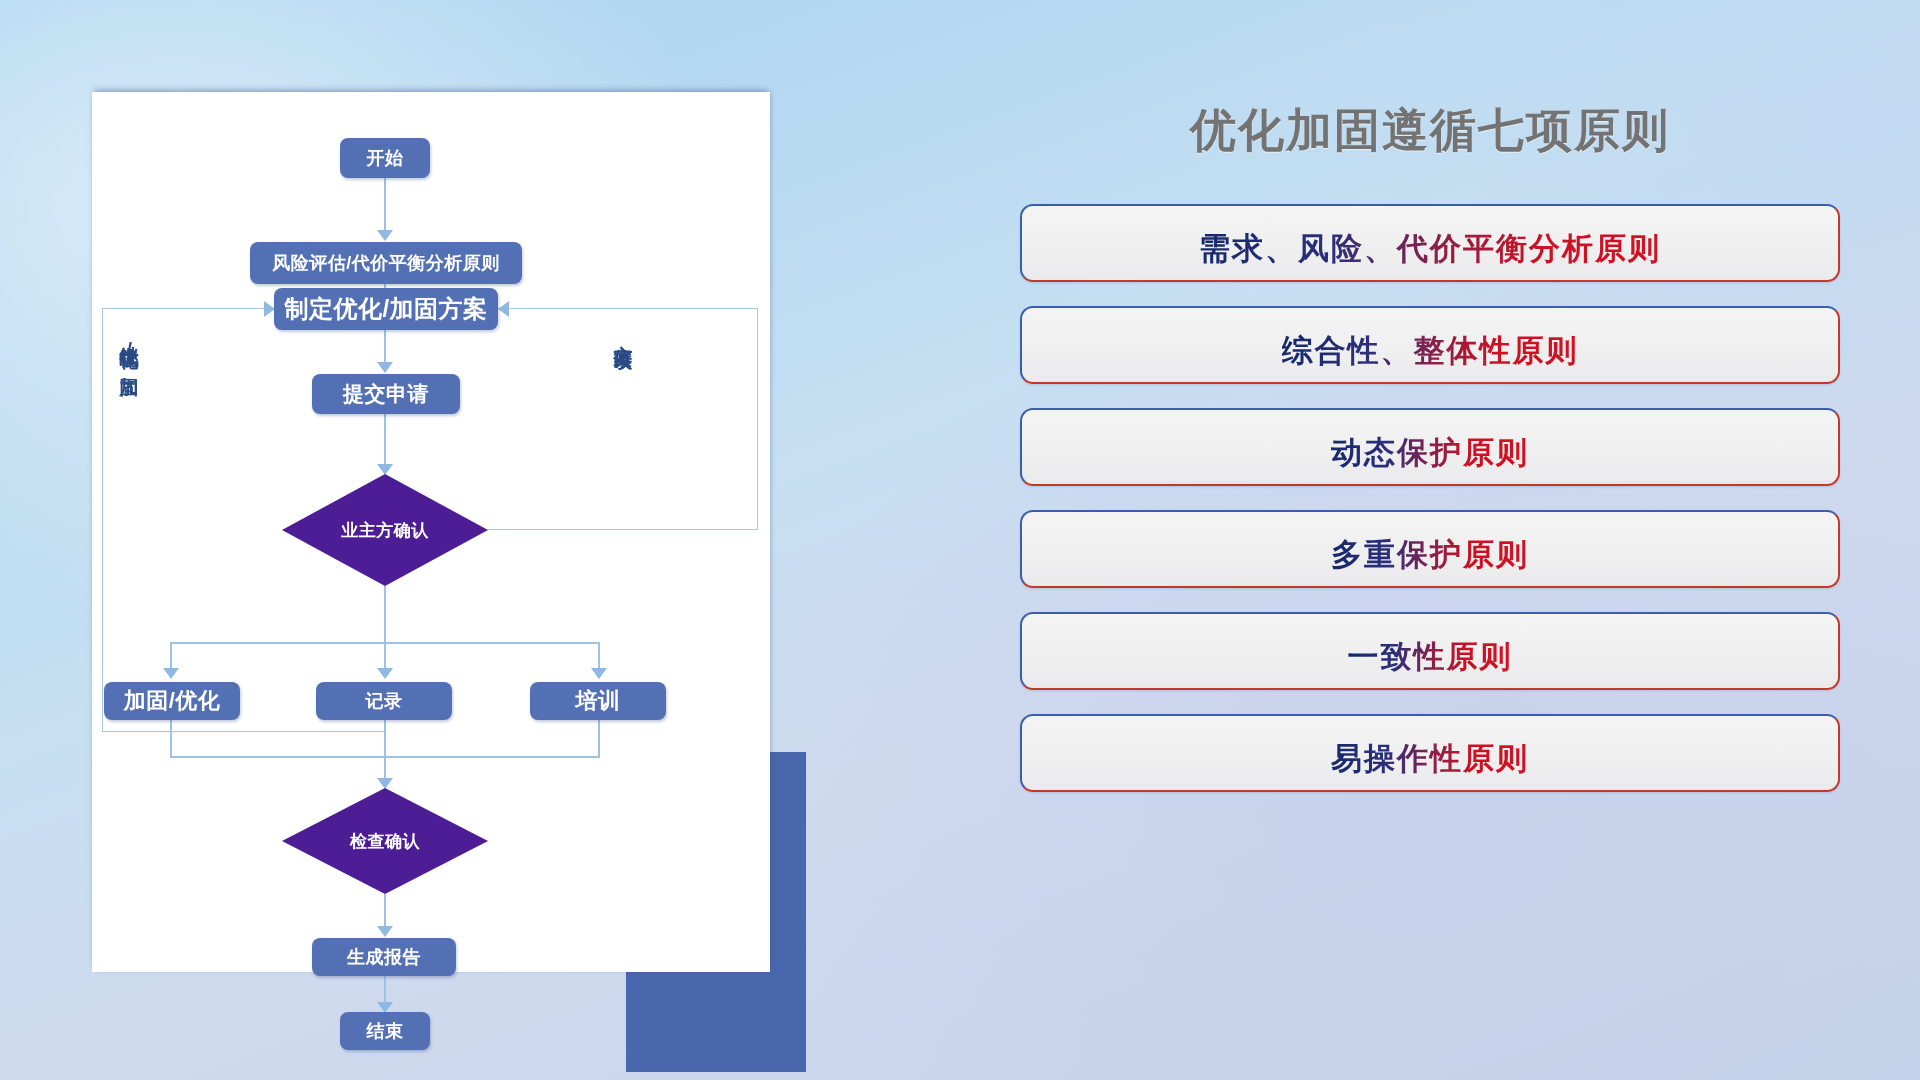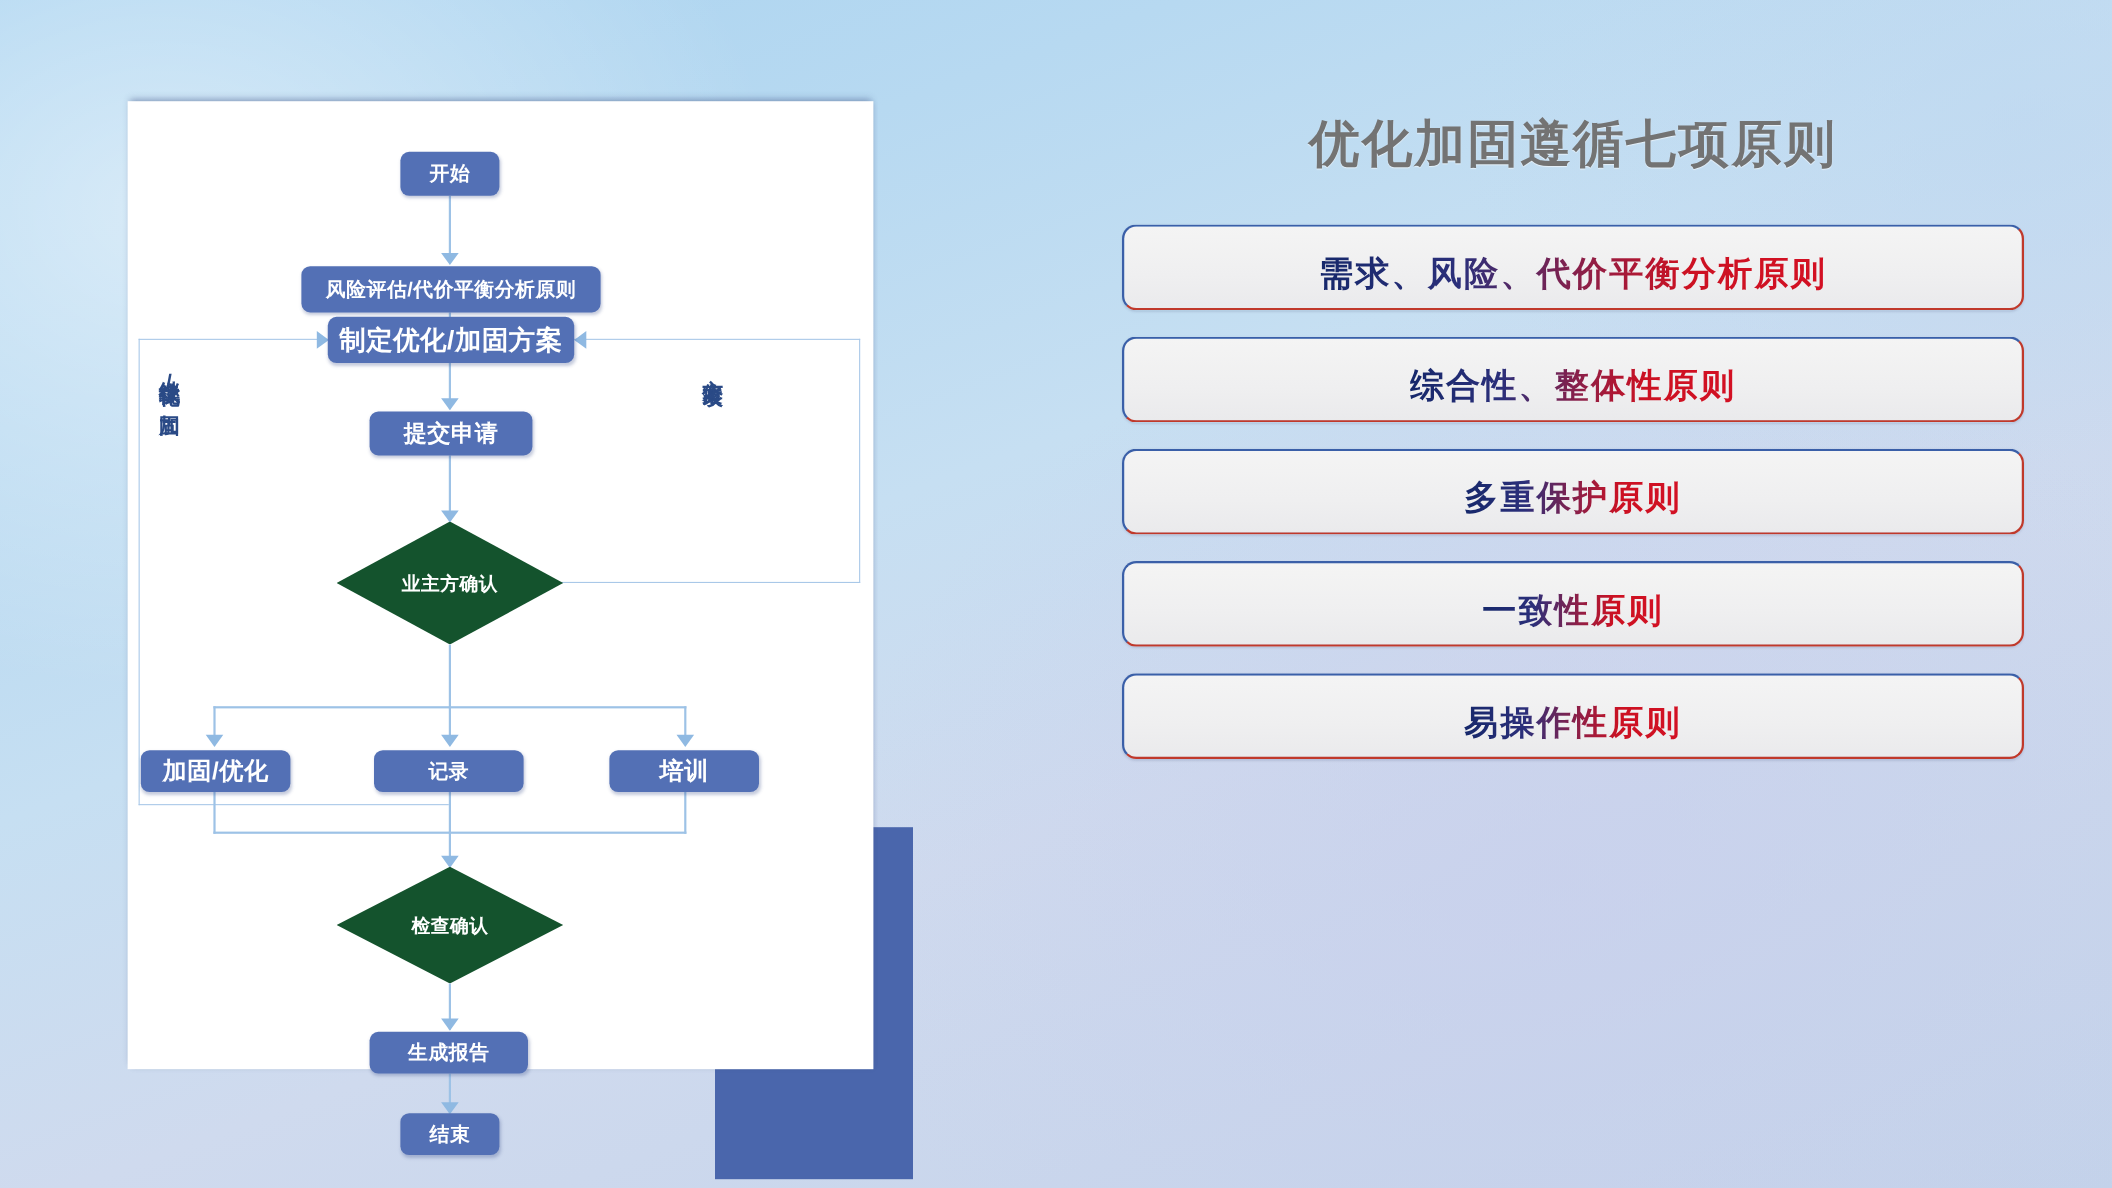--- a/index.html
+++ b/index.html
@@ -8,21 +8,21 @@
     font-family:"Liberation Sans","DejaVu Sans",sans-serif;
     background:
       radial-gradient(900px 700px at 8% 18%, rgba(255,255,255,0.50) 0%, rgba(255,255,255,0) 62%),
       radial-gradient(1100px 900px at 74% 74%, rgba(200,206,236,0.60) 0%, rgba(200,206,236,0) 60%),
       radial-gradient(800px 600px at 96% 10%, rgba(188,214,240,0.55) 0%, rgba(188,214,240,0) 65%),
       linear-gradient(160deg,#a9d3f0 0%, #b7d9f1 22%, #c6dff2 42%, #cfdaee 62%, #c9d6ec 80%, #c3d2ea 100%);
     position:relative;
   }
 
   
-  #flow-wrap { position:absolute; left:116px; top:92px; width:690px; height:870px; }
+  #flow-wrap { position:absolute; left:92px; top:92px; width:690px; height:870px; }
 
   #flow-shadow-block{
     position:absolute; left:534px; top:660px; width:180px; height:320px;
     background:#4a66ac; z-index:1;
   }
   #flow-card{
     position:absolute; left:0; top:0; width:678px; height:880px;
     background:#ffffff; z-index:2;
     box-shadow:0 -4px 6px -2px rgba(70,90,140,.45), 2px 0 5px -2px rgba(70,90,140,.30);
   }
@@ -33,21 +33,21 @@
 
   
   .node{
     position:absolute; background:#5370b5; color:#fff; border-radius:8px;
     display:flex; align-items:center; justify-content:center;
     font-weight:700; letter-spacing:.5px; white-space:nowrap;
     box-shadow:1px 2px 3px rgba(60,80,140,.30);
     z-index:6;
   }
   .diamond{
-    position:absolute; background:#14532d; color:#fff; z-index:6;
+    position:absolute; background:#4c1d95; color:#fff; z-index:6;
     clip-path:polygon(50% 0%,100% 50%,50% 100%,0% 50%);
     display:flex; align-items:center; justify-content:center;
     font-weight:700; letter-spacing:.5px;
   }
   .vlabel{
     position:absolute; color:#2a4a86; font-weight:700;
     writing-mode:vertical-rl; text-orientation:upright;
     letter-spacing:2px; line-height:1.0; z-index:6;
   }
 
@@ -195,20 +195,23 @@
 
   <div id="principles-title">优化加固遵循七项原则</div>
 
   <div class="pcard">
     <span class="ptext">需求、风险、代价平衡分析原则</span>
   </div>
   <div class="pcard">
     <span class="ptext">综合性、整体性原则</span>
   </div>
   <div class="pcard">
+    <span class="ptext">动态保护原则</span>
+  </div>
+  <div class="pcard">
     <span class="ptext">多重保护原则</span>
   </div>
   <div class="pcard">
     <span class="ptext">一致性原则</span>
   </div>
   <div class="pcard">
     <span class="ptext">易操作性原则</span>
   </div>
 
 </div>

